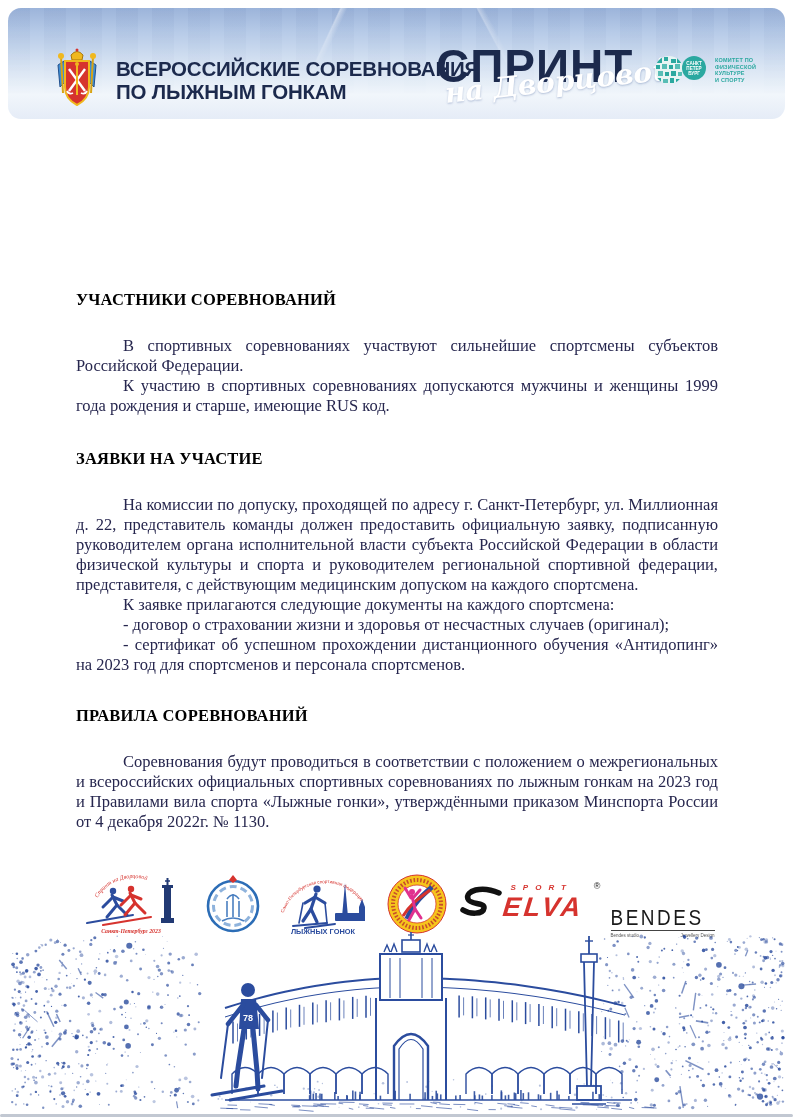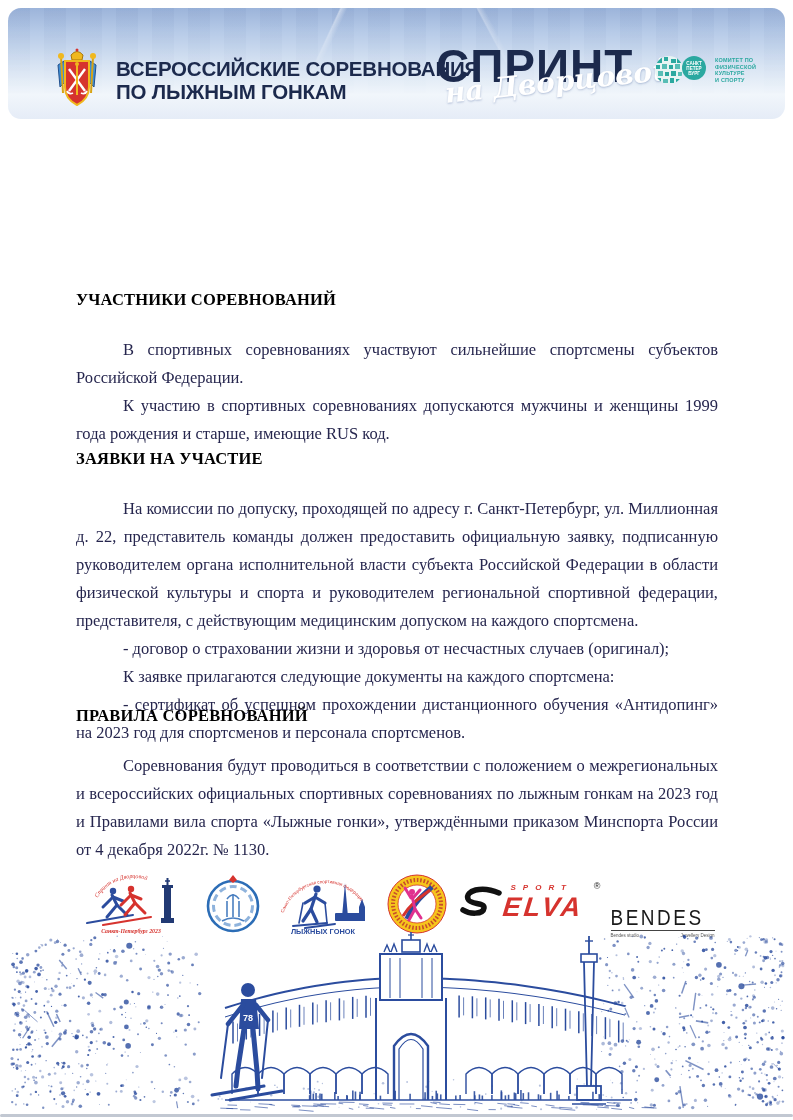--- a/index.html
+++ b/index.html
@@ -43,21 +43,21 @@
   .committee-name{
     font-family:"Liberation Sans",sans-serif;font-weight:700;font-size:5.5px;line-height:6.5px;
     color:#2ba8a0;letter-spacing:.2px;
   }
   
   .sec{position:absolute;left:76px;width:642px;color:#26264e;}
   .sec h2{
     margin:0 0 26px 0;font-size:16.5px;font-weight:700;color:#000000;
     font-family:"Liberation Serif",serif;letter-spacing:.2px;
   }
-  .sec p{margin:0;font-size:16.5px;line-height:28px;text-align:justify;text-indent:47px;}
+  .sec p{margin:0;font-size:16.5px;line-height:20px;text-align:justify;text-indent:47px;}
   #sec-1{top:290px;}
   #sec-2{top:449px;}
   #sec-3{top:706px;}
   
   .sponsors{
     position:absolute;left:0;top:871px;width:793px;height:66px;
     display:flex;justify-content:center;align-items:center;gap:10px;
   }
   .bendes{width:104px;font-family:"Liberation Sans",sans-serif;color:#1a1a1a;margin-top:36px;}
   .bendes .bname{font-size:19px;letter-spacing:2.5px;font-weight:400;transform:scaleY(1.15);display:block;}
@@ -159,22 +159,22 @@
 
 <div class="sec" id="sec-1">
   <h2>УЧАСТНИКИ СОРЕВНОВАНИЙ</h2>
   <p>В спортивных соревнованиях участвуют сильнейшие спортсмены субъектов Российской Федерации.</p>
   <p>К участию в спортивных соревнованиях допускаются мужчины и женщины 1999 года рождения и старше, имеющие RUS код.</p>
 </div>
 
 <div class="sec" id="sec-2">
   <h2>ЗАЯВКИ НА УЧАСТИЕ</h2>
   <p>На комиссии по допуску, проходящей по адресу г. Санкт-Петербург, ул. Миллионная д. 22, представитель команды должен предоставить официальную заявку, подписанную руководителем органа исполнительной власти субъекта Российской Федерации в области физической культуры и спорта и руководителем региональной спортивной федерации, представителя, с действующим медицинским допуском на каждого спортсмена.</p>
+  <p>К заявке прилагаются следующие документы на каждого спортсмена:</p>
   <p>- договор о страховании жизни и здоровья от несчастных случаев (оригинал);</p>
-  <p>К заявке прилагаются следующие документы на каждого спортсмена:</p>
   <p>- сертификат об успешном прохождении дистанционного обучения «Антидопинг» на 2023 год для спортсменов и персонала спортсменов.</p>
 </div>
 
 <div class="sec" id="sec-3">
   <h2>ПРАВИЛА СОРЕВНОВАНИЙ</h2>
   <p>Соревнования будут проводиться в соответствии с положением о межрегиональных и всероссийских официальных спортивных соревнованиях по лыжным гонкам на 2023 год и Правилами вила спорта «Лыжные гонки», утверждёнными приказом Минспорта России от 4 декабря 2022г. № 1130.</p>
 </div>
 
 <div class="sponsors">
 

